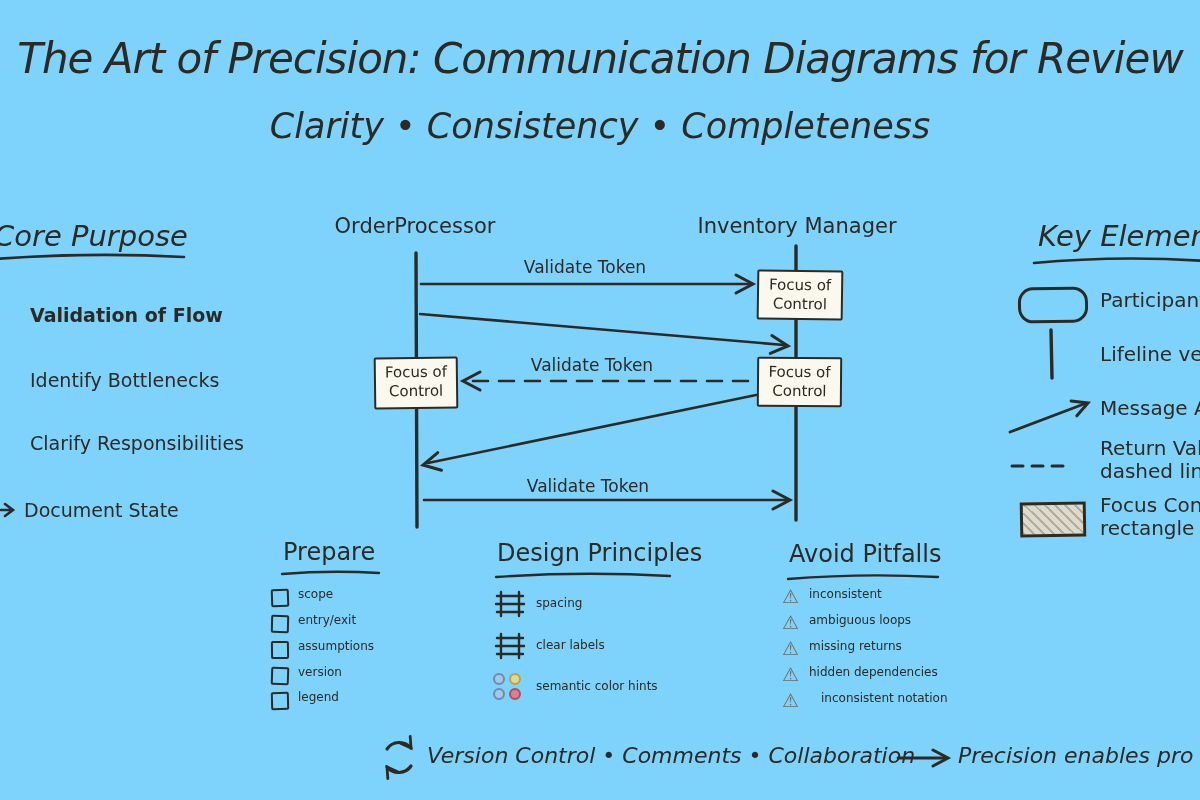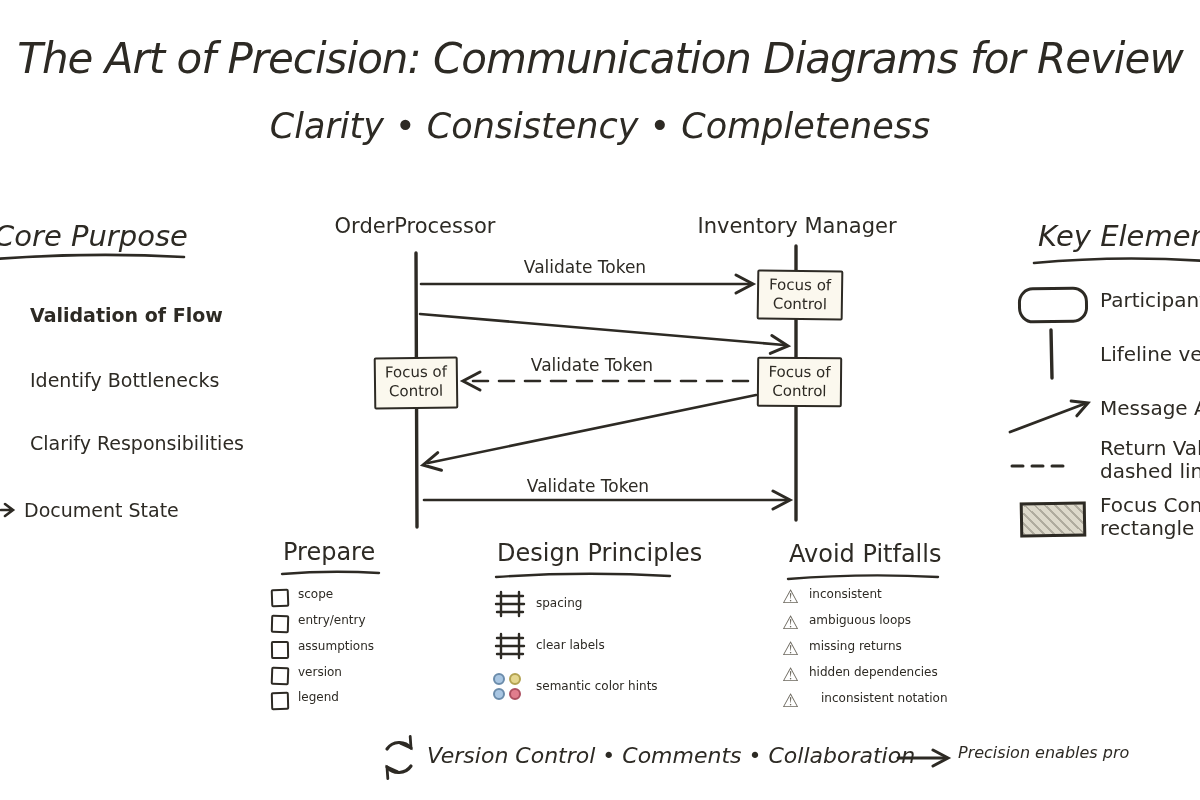--- a/index.html
+++ b/index.html
@@ -1,18 +1,18 @@
 <!DOCTYPE html>
 <html><head>
 <meta charset="utf-8">
 <style>
   html,body{margin:0;padding:0;background:#e9e5d8;}
   #canvas{
     position:relative;width:1200px;height:800px;overflow:hidden;
-    background:#ffffff;color:#2d2a24;
+    background:#7dd3fc;color:#2d2a24;
     font-family:"DejaVu Sans",sans-serif;
   }
   .abs{position:absolute;}
   .nowrap{white-space:nowrap;}
   .center-x{transform:translateX(-50%);}
   .title{font-size:42px;font-style:italic;letter-spacing:-1px;}
   .subtitle{font-size:35px;font-style:italic;letter-spacing:0;}
   .h2{font-size:29px;font-style:italic;}
   .h3{font-size:24px;}
   .li{font-size:19px;}
@@ -167,21 +167,21 @@
   <div class="abs kv nowrap z2" style="left:1100px;top:460px;">dashed line</div>
 
   <div class="hatch z2" style="left:1020px;top:502px;"></div>
   <div class="abs kv nowrap z2" style="left:1100px;top:494px;">Focus Cont</div>
   <div class="abs kv nowrap z2" style="left:1100px;top:517px;">rectangle</div>
 
   <div class="abs h3 nowrap z2" style="left:283px;top:538px;">Prepare</div>
   <div class="checkbox z2" style="left:271px;top:589px;transform:rotate(-2deg);"></div>
   <div class="abs li-sm nowrap z2" style="left:298px;top:587px;">scope</div>
   <div class="checkbox z2" style="left:271px;top:615px;transform:rotate(1.5deg);"></div>
-  <div class="abs li-sm nowrap z2" style="left:298px;top:613px;">entry/entry</div>
+  <div class="abs li-sm nowrap z2" style="left:298px;top:613px;">entry/exit</div>
   <div class="checkbox z2" style="left:271px;top:641px;transform:rotate(-1deg);"></div>
   <div class="abs li-sm nowrap z2" style="left:298px;top:639px;">assumptions</div>
   <div class="checkbox z2" style="left:271px;top:667px;transform:rotate(2deg);"></div>
   <div class="abs li-sm nowrap z2" style="left:298px;top:665px;">version</div>
   <div class="checkbox z2" style="left:271px;top:692px;transform:rotate(-1.5deg);"></div>
   <div class="abs li-sm nowrap z2" style="left:298px;top:690px;">legend</div>
 
   <div class="abs h3 nowrap z2" style="left:497px;top:539px;">Design Principles</div>
   <div class="abs li-sm nowrap z2" style="left:536px;top:596px;">spacing</div>
   <div class="abs li-sm nowrap z2" style="left:536px;top:638px;">clear labels</div>
@@ -199,15 +199,15 @@
   <div class="abs warn z2" style="left:782px;top:613px;">⚠</div>
   <div class="abs li-sm nowrap z2" style="left:809px;top:613px;">ambiguous loops</div>
   <div class="abs warn z2" style="left:782px;top:639px;">⚠</div>
   <div class="abs li-sm nowrap z2" style="left:809px;top:639px;">missing returns</div>
   <div class="abs warn z2" style="left:782px;top:665px;">⚠</div>
   <div class="abs li-sm nowrap z2" style="left:809px;top:665px;">hidden dependencies</div>
   <div class="abs warn z2" style="left:782px;top:691px;">⚠</div>
   <div class="abs li-sm nowrap z2" style="left:809px;top:691px;margin-left:12px;">inconsistent notation</div>
 
   <div class="abs nowrap z2" style="left:427px;top:743px;font-size:22px;font-style:italic;">Version Control • Comments • Collaboration</div>
-  <div class="abs nowrap z2" style="left:958px;top:743px;font-size:16px;font-style:italic;">Precision enables pro</div>
+  <div class="abs nowrap z2" style="left:958px;top:743px;font-size:22px;font-style:italic;">Precision enables pro</div>
 
 </div>
 
 </body></html>

